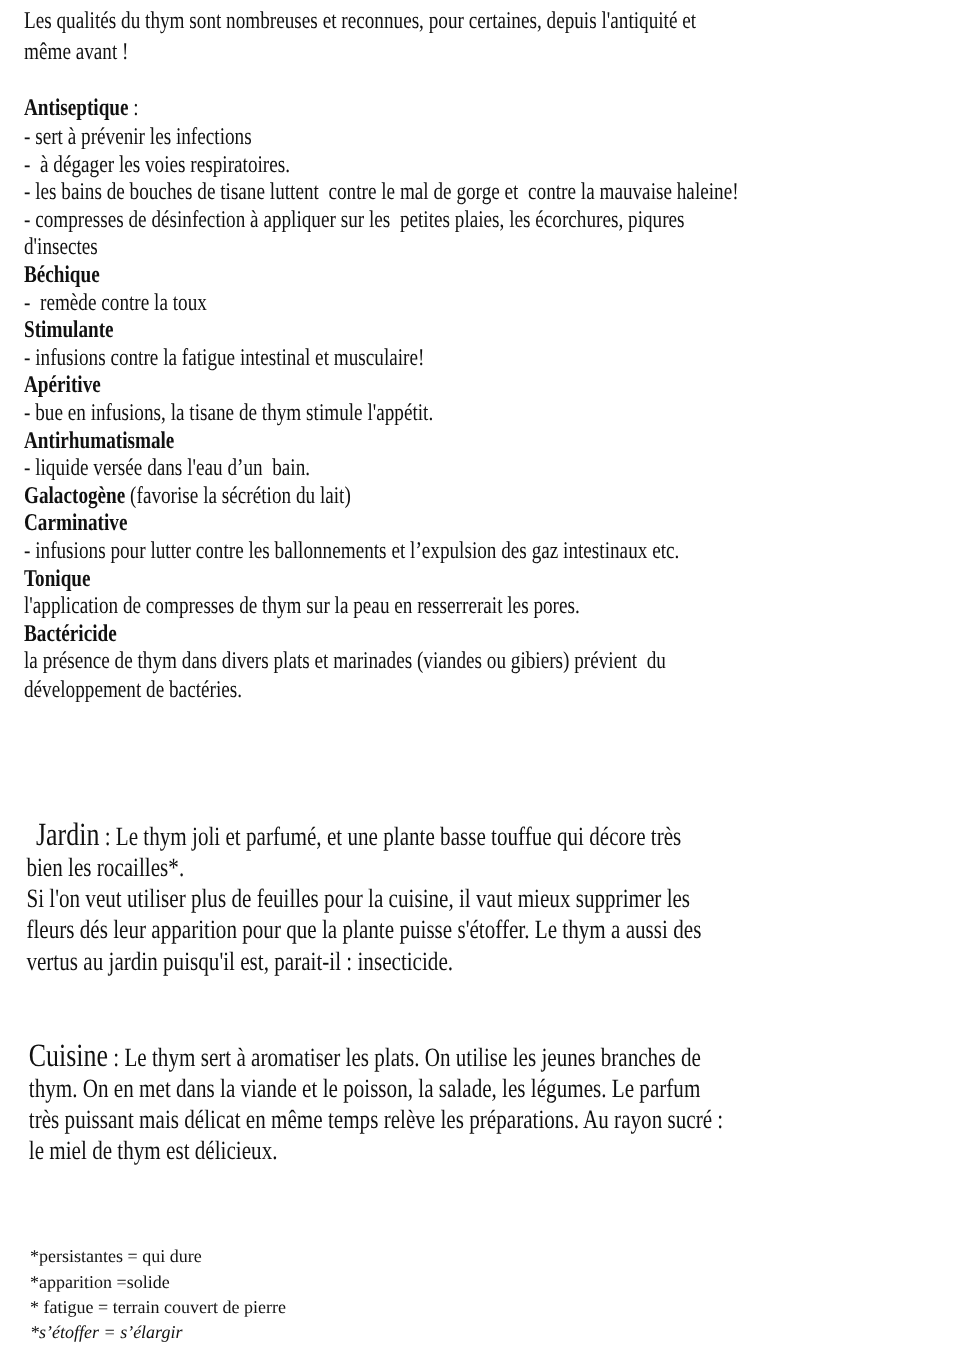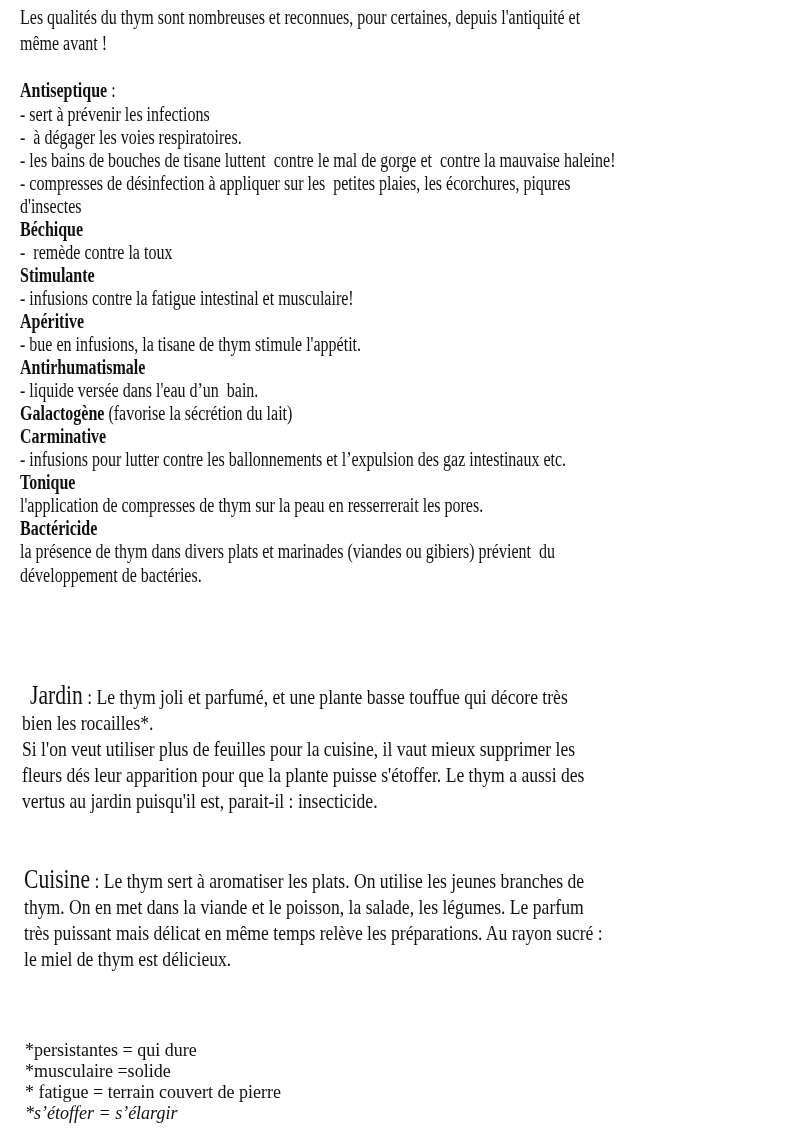--- a/index.html
+++ b/index.html
@@ -1,21 +1,21 @@
 <!DOCTYPE html>
 <html><head>
 <meta charset="utf-8">
 <style>
   html, body { margin: 0; padding: 0; background: #ffffff; }
   body { width: 800px; height: 1143px; position: relative; overflow: hidden; color: #111; }
   .line { position: absolute; left: 0; white-space: pre; font-family: "Liberation Serif", "DejaVu Serif", serif; transform-origin: 0 0; line-height: 1; }
   .s1 { font-size: 20px; transform: scaleX(0.80); }
   .s2 { font-size: 22px; transform: scaleX(0.80); }
   .big { font-size: 26px; }
-  .s3 { font-size: 18px; }
+  .s3 { font-size: 15px; }
   b { font-weight: bold; }
 </style>
 </head>
 <body>
 
 <div>
   <div>
     <div class="line s1" style="left:20px; top:7px;">Les qualités du thym sont nombreuses et reconnues, pour certaines, depuis l'antiquité et</div>
     <div class="line s1" style="left:20px; top:33px;">même avant !</div>
   </div>
@@ -63,17 +63,17 @@
 
   <div>
     <div class="line s2" style="left:24px; top:866px;"><span style="font-size:27px;">Cuisine</span><span> : Le thym sert à aromatiser les plats. On utilise les jeunes branches de</span></div>
     <div class="line s2" style="left:24px; top:896px;">thym. On en met dans la viande et le poisson, la salade, les légumes. Le parfum</div>
     <div class="line s2" style="left:24px; top:922px;">très puissant mais délicat en même temps relève les préparations. Au rayon sucré :</div>
     <div class="line s2" style="left:24px; top:948px;">le miel de thym est délicieux.</div>
   </div>
 
   <div>
     <div class="line s3" style="left:25px; top:1041px;">*persistantes = qui dure</div>
-    <div class="line s3" style="left:25px; top:1062px;">*musculaire =solide</div>
+    <div class="line s3" style="left:25px; top:1062px;">*apparition =solide</div>
     <div class="line s3" style="left:25px; top:1083px;">* fatigue = terrain couvert de pierre</div>
     <div class="line s3" style="left:25px; top:1104px;font-style:italic;">*s’étoffer = s’élargir</div>
   </div>
 </div>
 
 </body></html>

